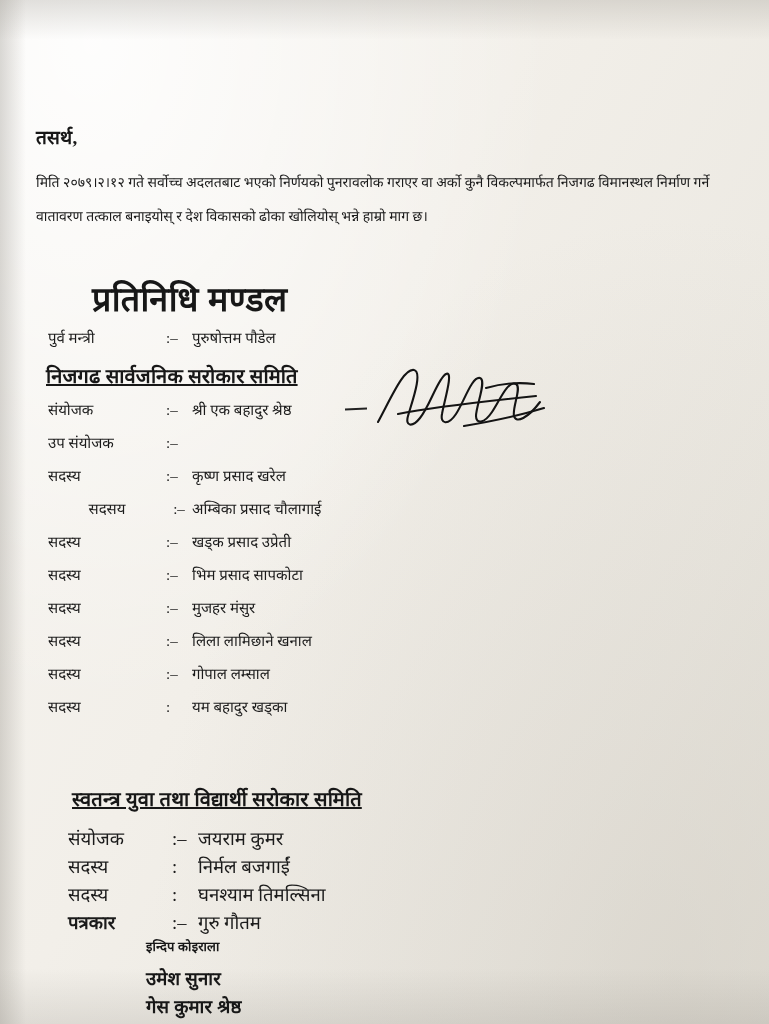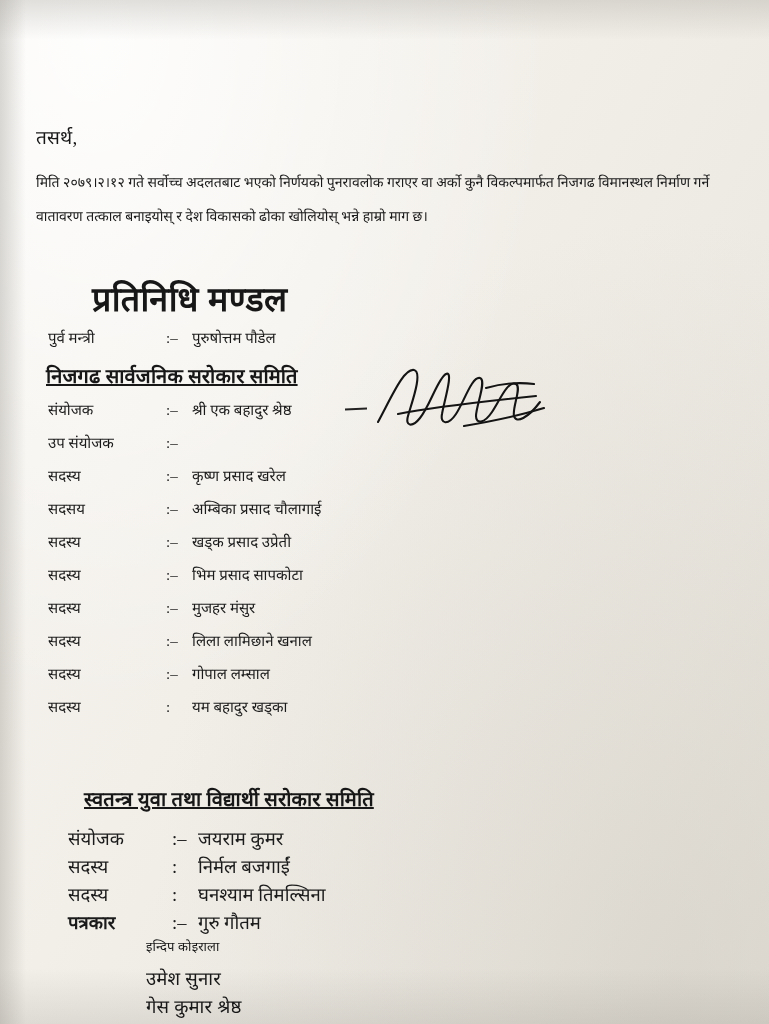--- a/index.html
+++ b/index.html
@@ -45,20 +45,21 @@
   .content {
     position: relative;
     z-index: 2;
     padding: 0;
   }
   .ln {
     position: absolute;
     white-space: nowrap;
     color: #171717;
     letter-spacing: 0.2px;
+    font-weight: bold;
   }
   .salutation {
     font-size: 19px;
   }
   .para {
     position: absolute;
     left: 36px;
     top: 166px;
     width: 700px;
     font-size: 14px;
@@ -165,21 +166,21 @@
     <span class="role">उप संयोजक</span>
     <span class="sep">:–</span>
   </div>
 
   <div class="row" style="left:48px; top:465px;">
     <span class="role">सदस्य</span>
     <span class="sep">:–</span>
     <span class="person">कृष्ण प्रसाद खरेल</span>
   </div>
 
-  <div class="row" style="left:48px; top:498px;">
+  <div class="row" style="left:48px; top:498px;text-align:center;">
     <span class="role">सदसय</span>
     <span class="sep">:–</span>
     <span class="person">अम्बिका प्रसाद चौलागाई</span>
   </div>
 
   <div class="row" style="left:48px; top:531px;">
     <span class="role">सदस्य</span>
     <span class="sep">:–</span>
     <span class="person">खड्क प्रसाद उप्रेती</span>
   </div>
@@ -207,21 +208,21 @@
     <span class="sep">:–</span>
     <span class="person">गोपाल लम्साल</span>
   </div>
 
   <div class="row" style="left:48px; top:696px;">
     <span class="role">सदस्य</span>
     <span class="sep">:</span>
     <span class="person">यम बहादुर खड्का</span>
   </div>
 
-  <div class="ln sub-heading" style="left:84px; top:785px;">स्वतन्त्र युवा तथा विद्यार्थी सरोकार समिति</div>
+  <div class="ln sub-heading" style="left:72px; top:785px;">स्वतन्त्र युवा तथा विद्यार्थी सरोकार समिति</div>
 
   <div class="row rowsm" style="left:68px; top:825px;">
     <span class="rolesm">संयोजक</span>
     <span class="sep">:–</span>
     <span class="person">जयराम कुमर</span>
   </div>
 
   <div class="row rowsm" style="left:68px; top:853px;">
     <span class="rolesm">सदस्य</span>
     <span class="sep">:</span>

